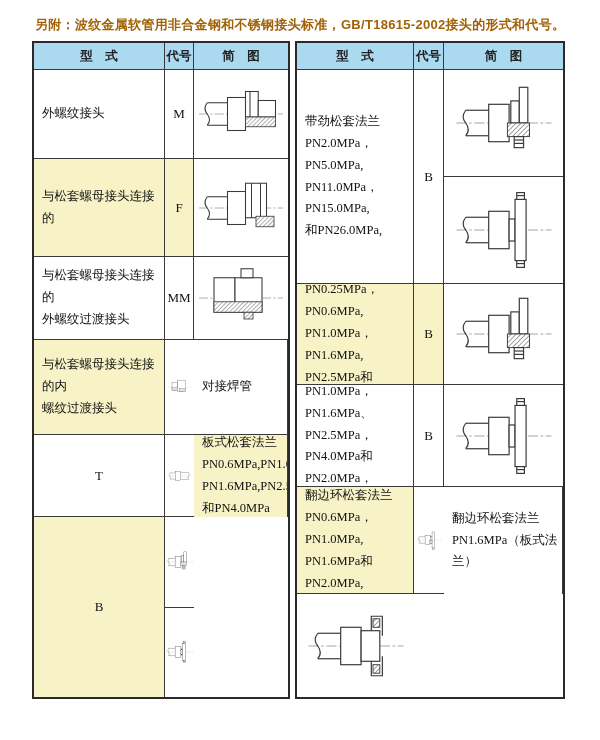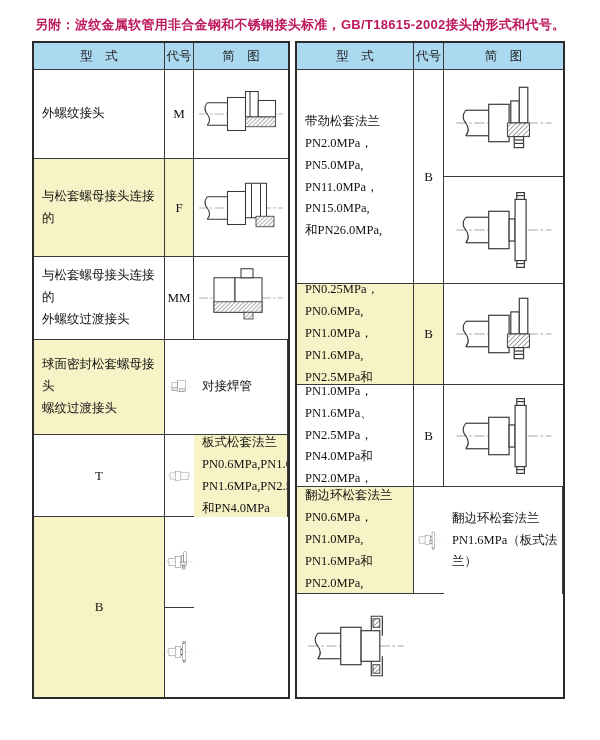--- a/index.html
+++ b/index.html
@@ -2,38 +2,38 @@
 <html><head>
 <meta charset="utf-8">
 <style>
   html,body{margin:0;padding:0;}
   body{
     width:600px;height:740px;position:relative;background:#ffffff;
     font-family:"Liberation Sans",sans-serif;color:#1a1a1a;overflow:hidden;
   }
   .title{
     position:absolute;top:16px;left:35px;font-size:13px;font-weight:700;
-    letter-spacing:.3px;color:#be185d;
+    letter-spacing:.3px;color:#a16207;
   }
   .tables{position:absolute;top:41px;left:32px;display:flex;gap:5px;}
   .tbl{
     display:grid;border:2px solid #2a2a2a;background:#fff;box-sizing:border-box;
   }
   .tbl-left{width:258px;grid-template-columns:131px 29px 1fr;
     grid-template-rows:27px 89px 98px 83px 95px 82px 180px;}
   .tbl-right{width:270px;grid-template-columns:117px 30px 1fr;
     grid-template-rows:27px 214px 101px 102px 107px 103px;}
   .c{
     box-sizing:border-box;border-right:1.5px solid #3a3a3a;border-bottom:1.5px solid #3a3a3a;
     display:flex;align-items:center;overflow:hidden;background:#fff;
   }
   .c.lastcol{border-right:none;text-align:right;}
   .c.lastrow{border-bottom:none;}
   .hd{
-    background:#abd9f0;justify-content:center;font-size:12.5px;font-weight:400;color:#222;
+    background:#abd9f0;justify-content:center;font-size:12.5px;font-weight:700;color:#222;
   }
   .type{
     padding:4px 4px 4px 8px;font-family:"Liberation Serif",serif;font-size:12.5px;
     line-height:1.75;white-space:pre-line;color:#111;
   }
   .code{
     justify-content:center;font-family:"Liberation Serif",serif;font-size:13px;color:#111;
   }
   .hl{background:#f7f3c6;}
   .dg{justify-content:center;padding:2px;}
@@ -169,21 +169,21 @@
 
     <div class="c type">与松套螺母接头连接的
 外螺纹过渡接头</div>
     <div class="c code">MM</div>
     <div class="c dg lastcol">
       <svg class="diag">
           <use href="#fit-mm"></use>
         </svg>
     </div>
 
-    <div class="c type hl">球面密封松套螺母接头
+    <div class="c type hl">与松套螺母接头连接的内
 螺纹过渡接头</div>
     <div class="c dg lastcol">
       <svg class="diag">
           <use href="#fit-mf"></use>
         </svg>
     </div>
 
     <div class="c type">对接焊管</div>
     <div class="c code">T</div>
     <div class="c dg lastcol">

